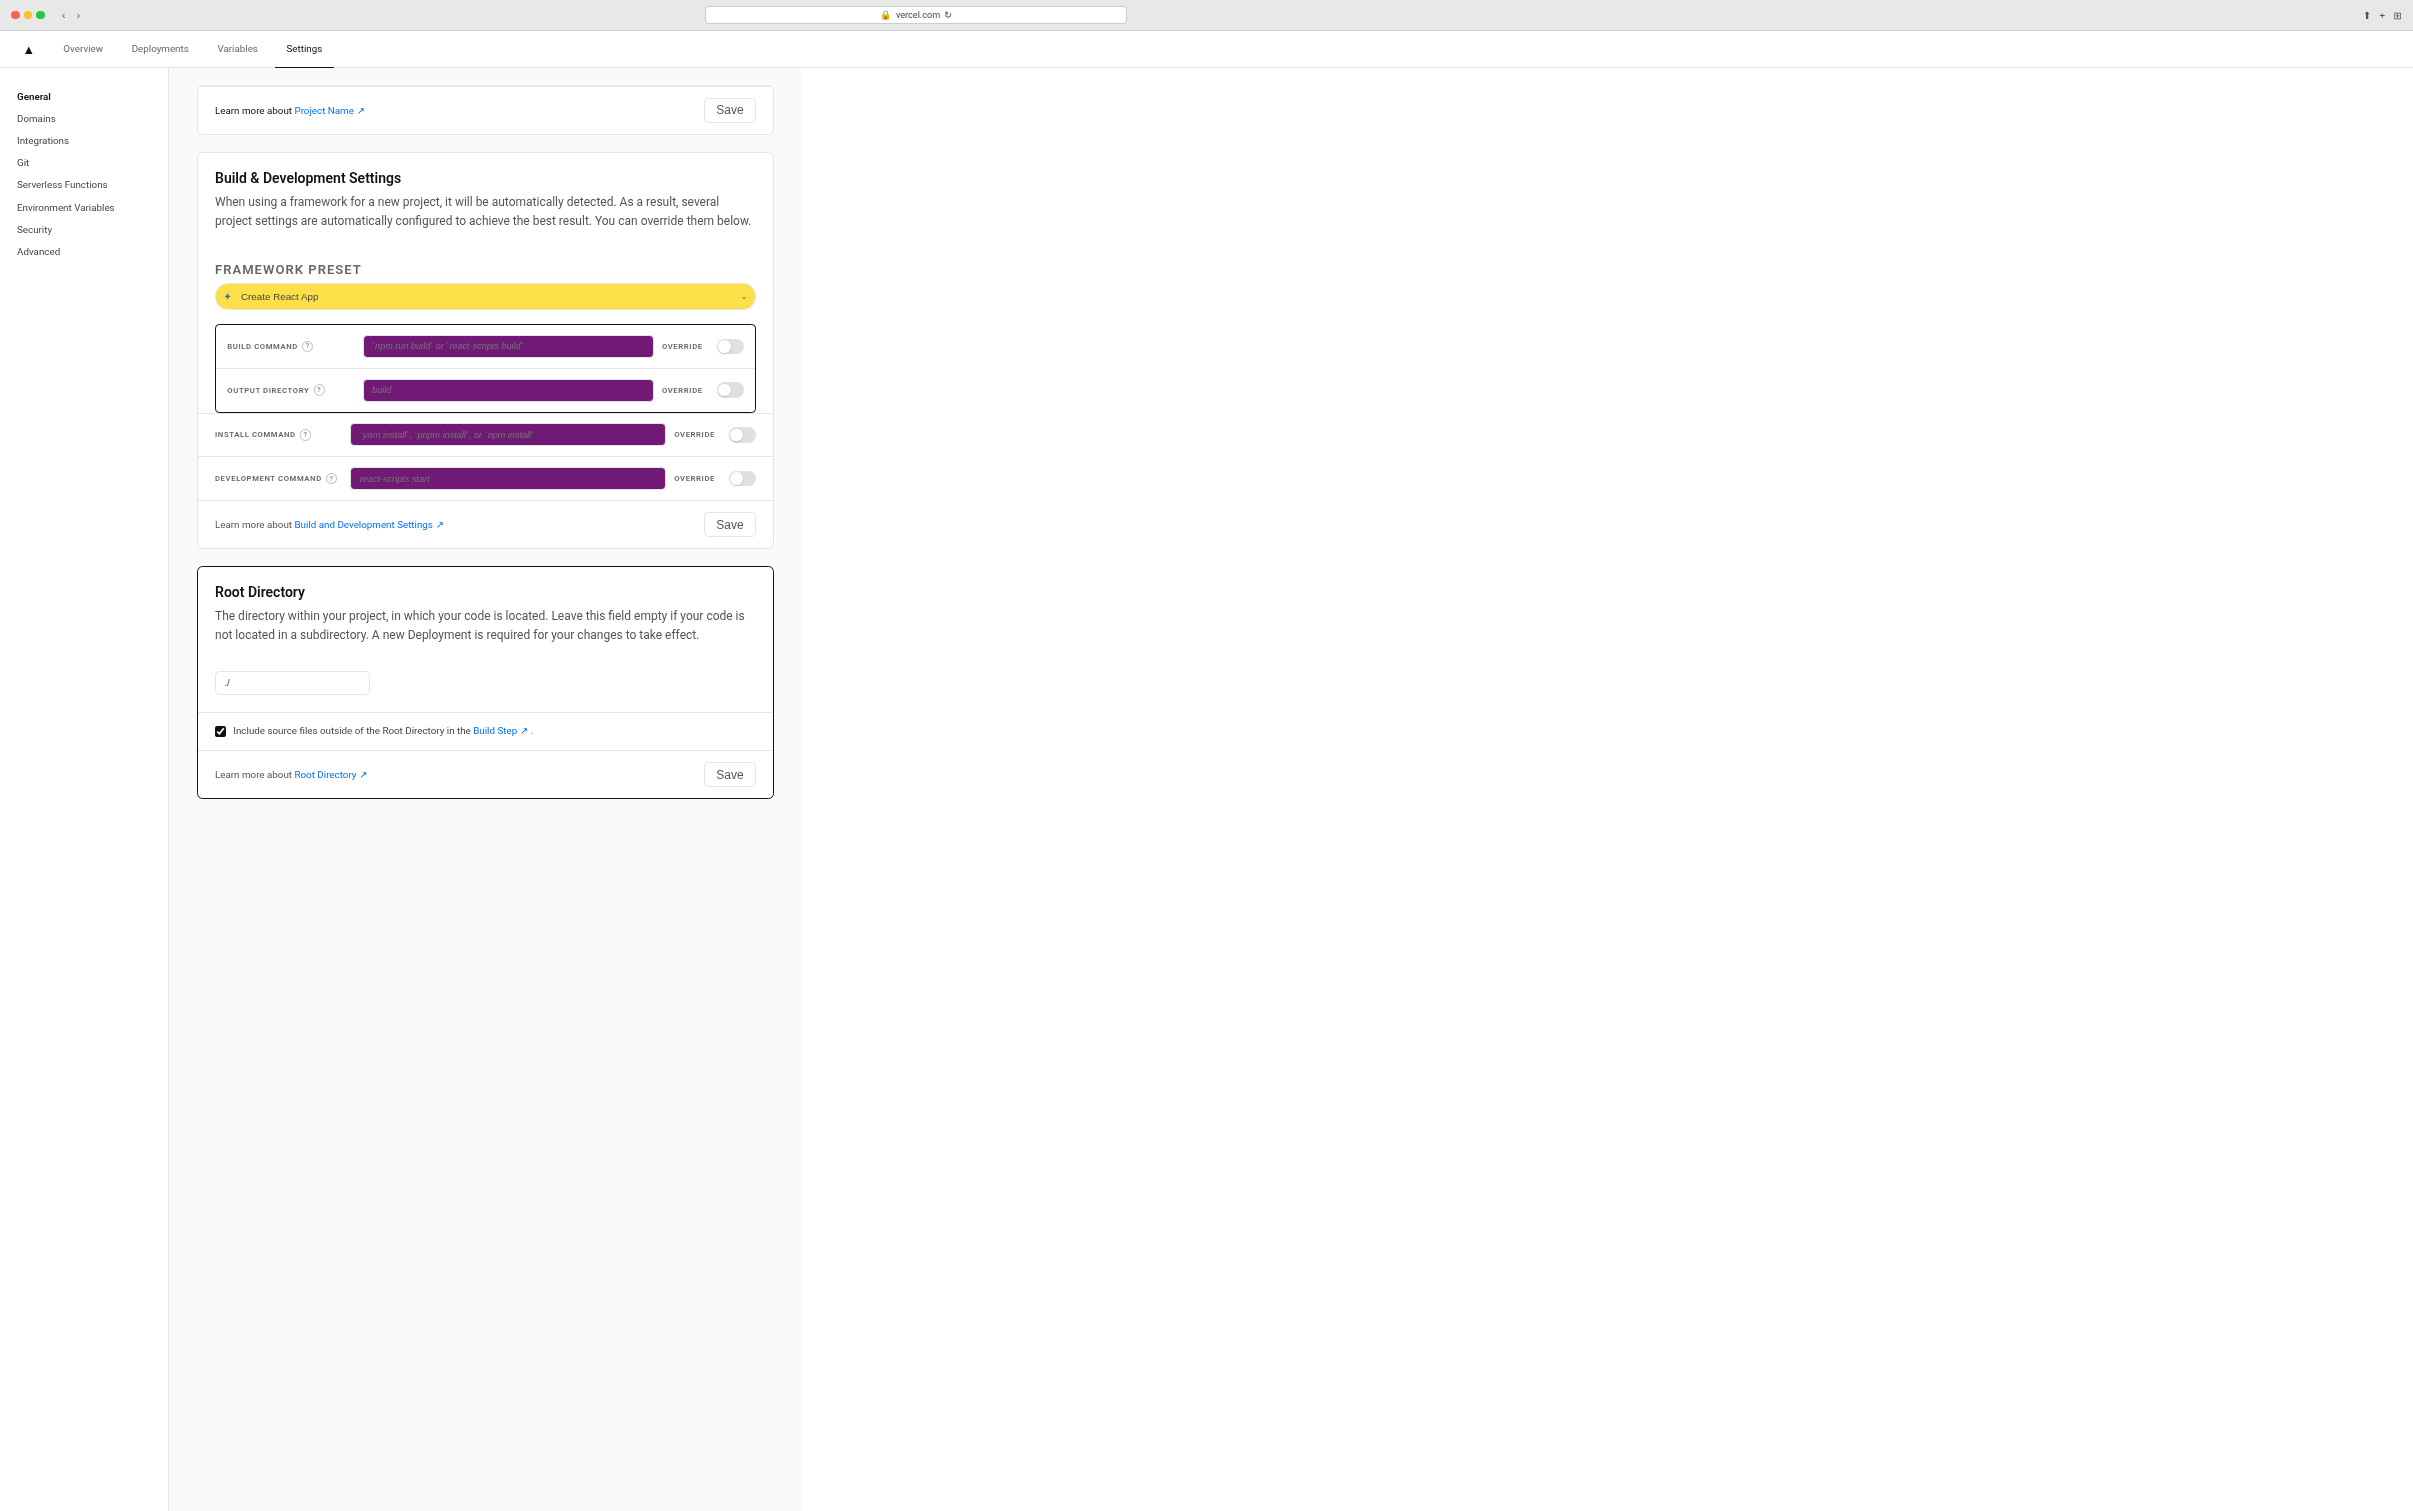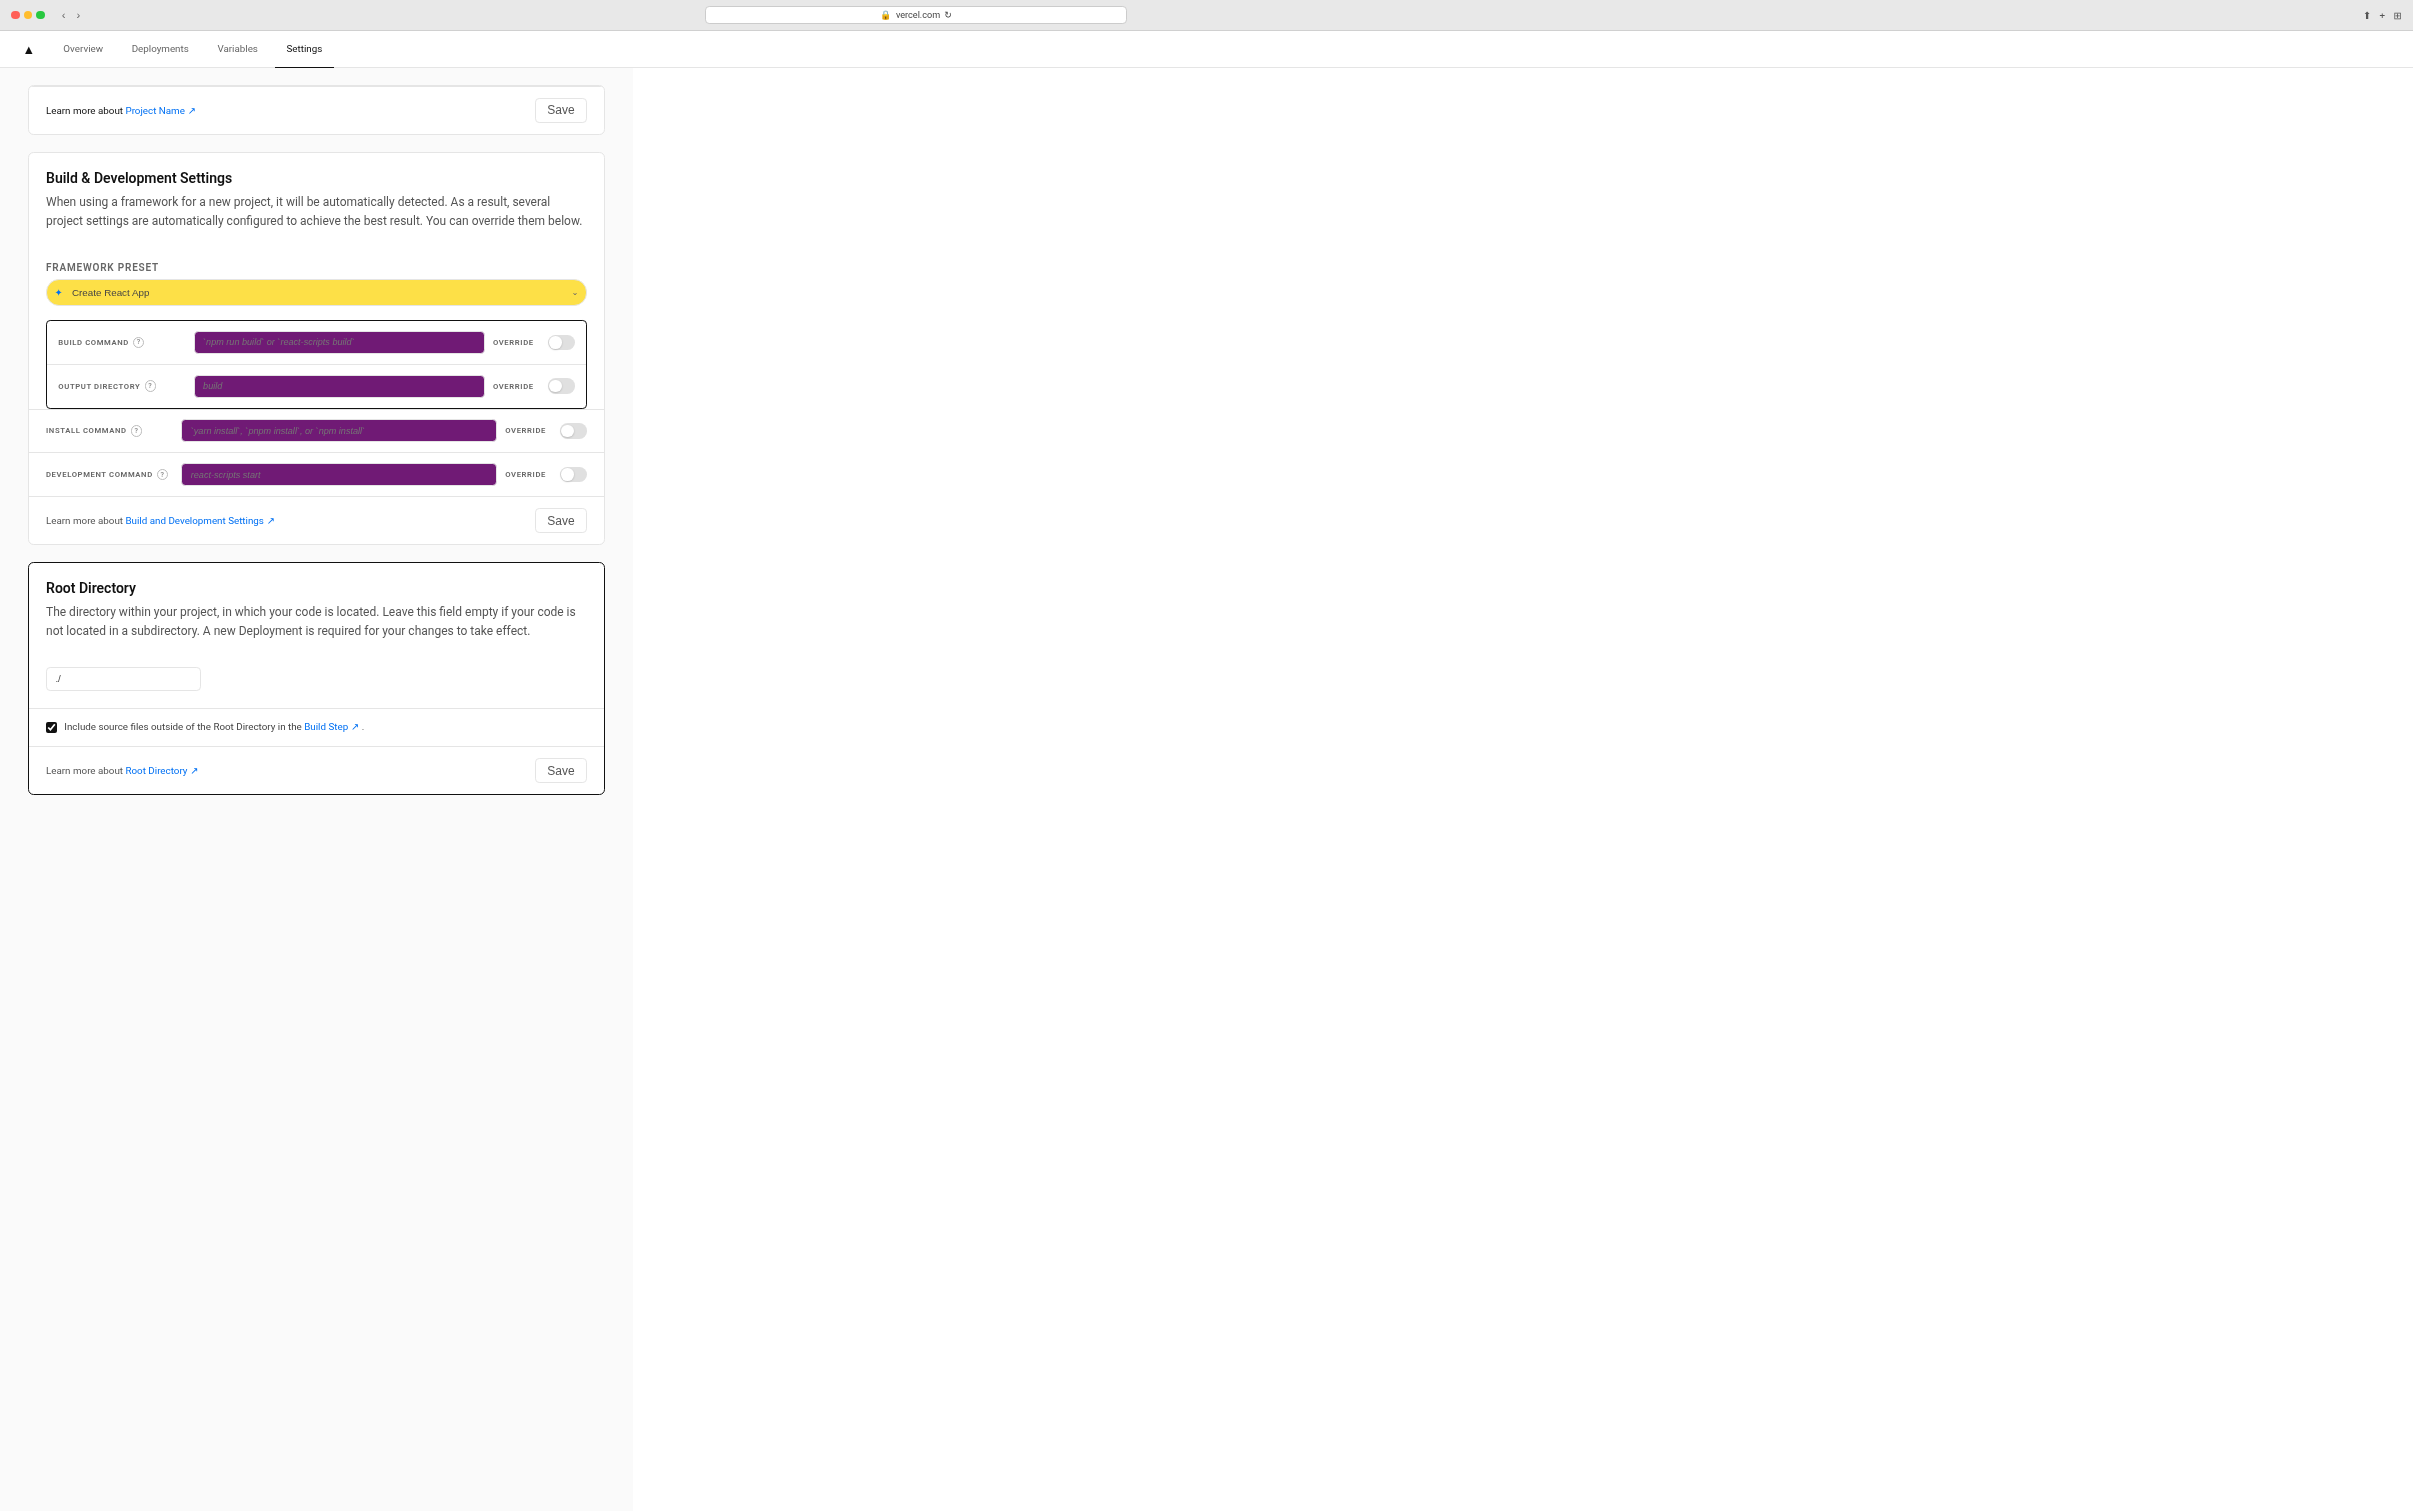--- a/index.html
+++ b/index.html
@@ -145,21 +145,21 @@
     }
     .card-description {
       font-size: 12px;
       color: #555;
       line-height: 1.6;
       margin-bottom: 14px;
     }
 
     
     .field-label {
-      font-size: 10px;
+      font-size: 13px;
       font-weight: 600;
       letter-spacing: 0.08em;
       color: #666;
       margin-bottom: 5.6px;
       text-transform: uppercase;
     }
     .select-wrapper {
       position: relative;
     }
     .select-field {
@@ -364,20 +364,30 @@
   <nav class="top-nav-tabs">
     <a class="top-nav-tab">Overview</a>
     <a class="top-nav-tab">Deployments</a>
     <a class="top-nav-tab">Variables</a>
     <a class="top-nav-tab active">Settings</a>
   </nav>
 </div>
 
 <div class="layout">
 
+  <aside class="sidebar">
+    <div class="sidebar-item active">General</div>
+    <div class="sidebar-item">Domains</div>
+    <div class="sidebar-item">Integrations</div>
+    <div class="sidebar-item">Git</div>
+    <div class="sidebar-item">Serverless Functions</div>
+    <div class="sidebar-item">Environment Variables</div>
+    <div class="sidebar-item">Security</div>
+    <div class="sidebar-item">Advanced</div>
+  </aside>
 
   <main class="main-content">
 
     <div class="card">
       <div class="top-footer">
         <span>
           <span>Learn more about</span>
           <a class="learn-more-link">
             <span>Project Name</span>
             <span>↗</span>

